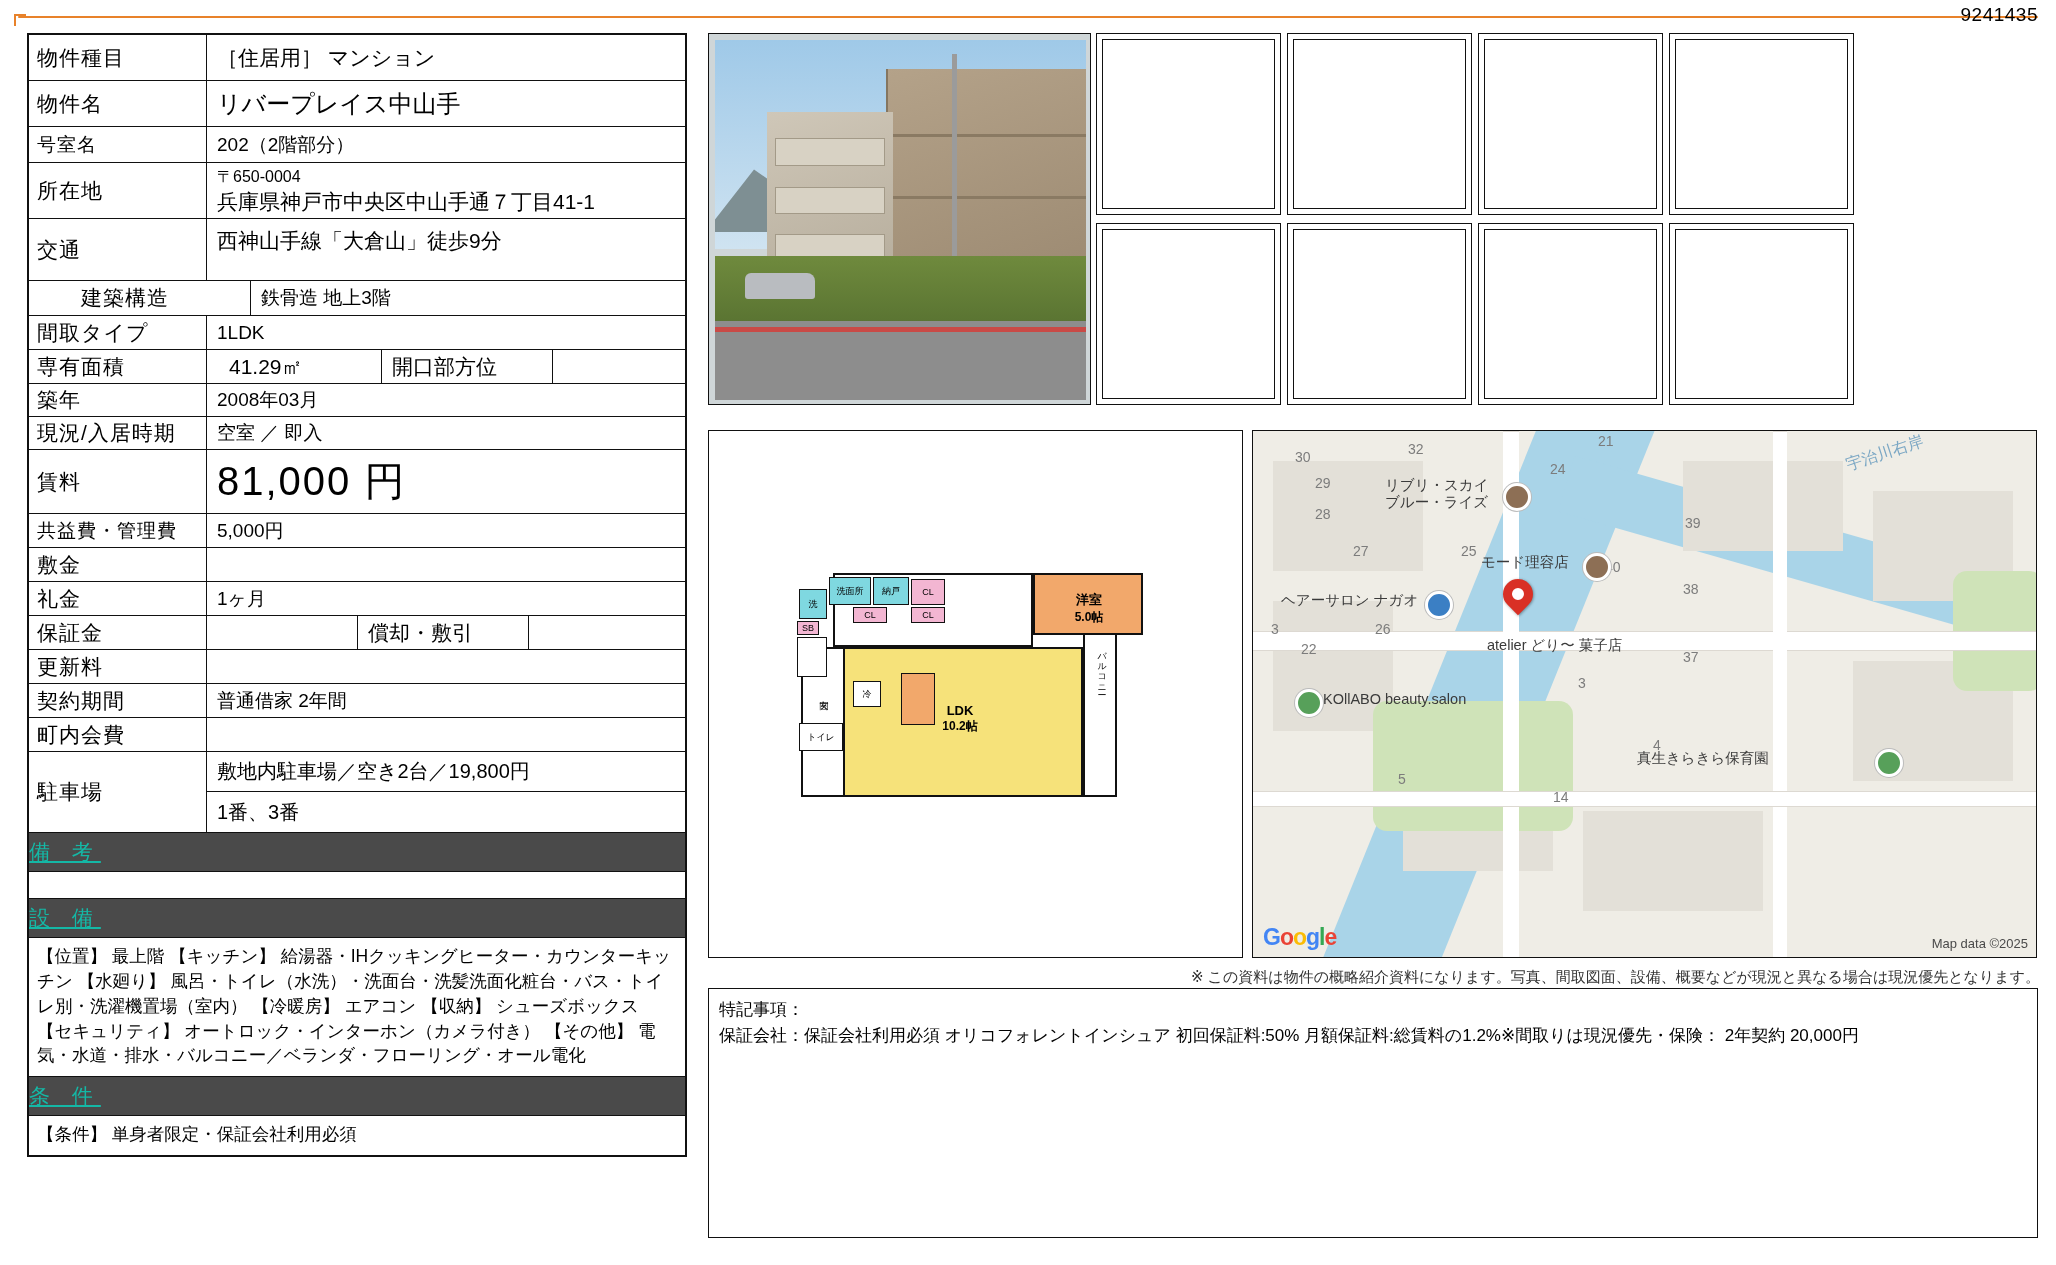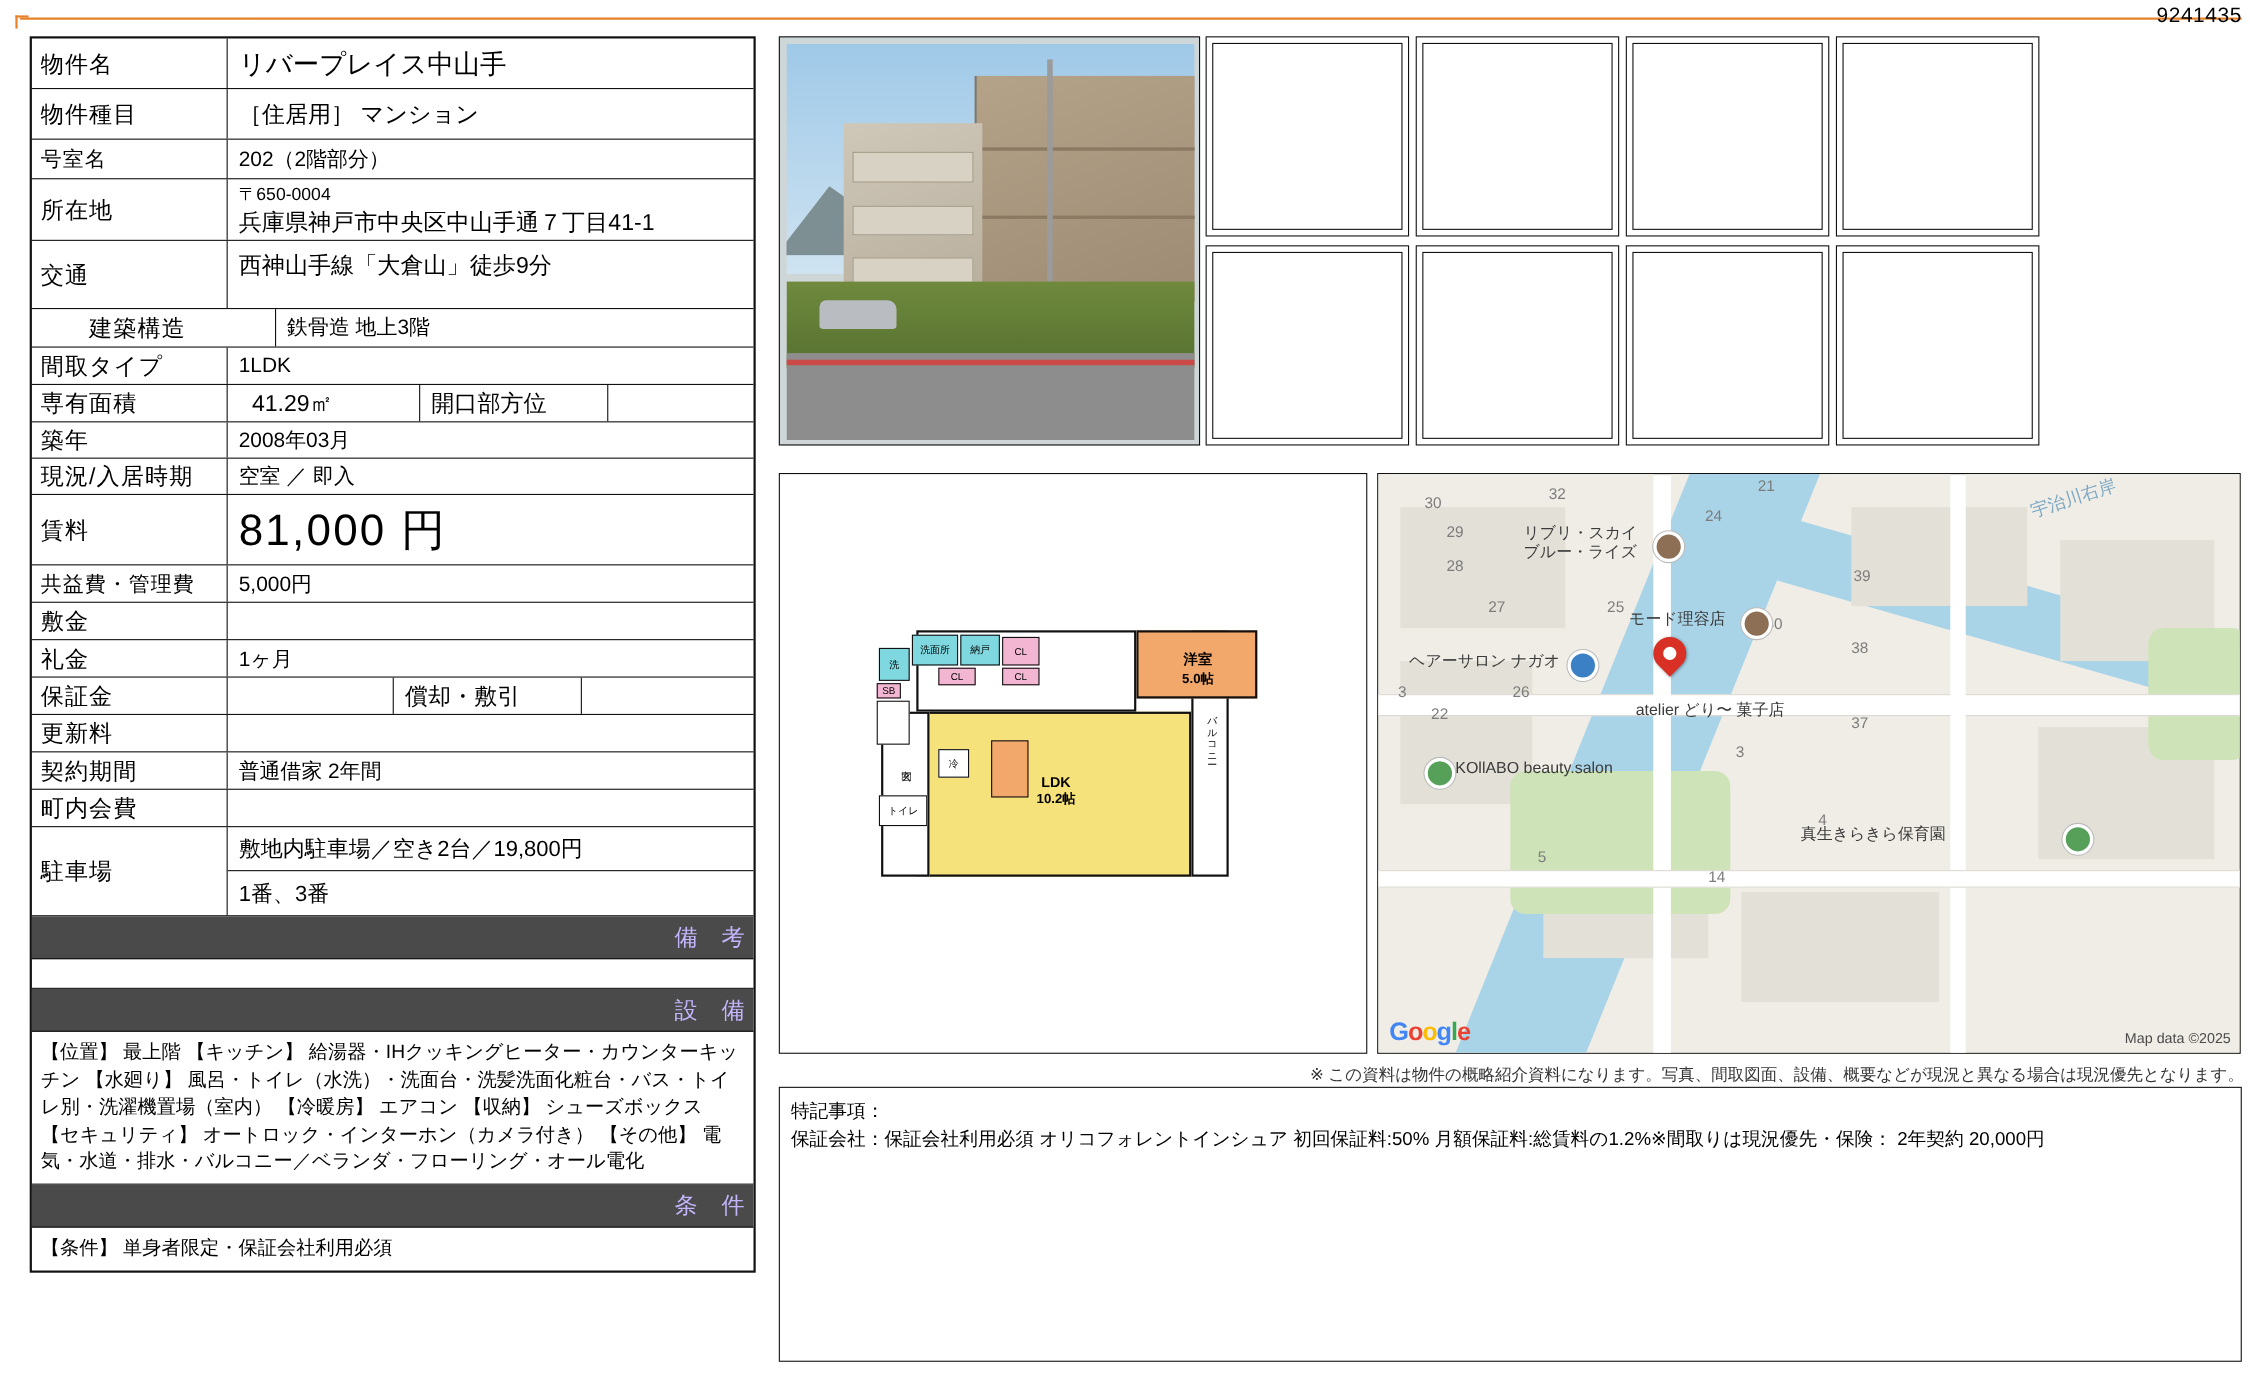--- a/index.html
+++ b/index.html
@@ -145,26 +145,27 @@
     font-size: 20px;
     height: 40px;
     box-sizing: border-box;
     display: flex;
     align-items: center;
   }
   .parking-line.top { border-bottom: 1px solid #111; }
 
   .section-head {
     background: #4a4a4a;
-    color: #c4b5fd;
-    text-align: right;
+    color: #14b8a6;
+    text-align: left;
     font-size: 21px;
     letter-spacing: 8px;
     padding: 5px 0;
     border-bottom: 1px solid #111;
+    text-decoration: underline;
   }
   .blankline {
     height: 26px;
     border-bottom: 1px solid #111;
   }
   .free-text {
     padding: 6px 8px 8px 8px;
     font-size: 17.5px;
     line-height: 1.42;
     border-bottom: 1px solid #111;
@@ -430,27 +431,27 @@
 
 <div class="sheet">
 
   <div class="orange-corner"></div>
   <div class="top-rule"></div>
   <div class="doc-id">9241435</div>
 
   <div class="left-panel">
 
     <div class="row h52">
+      <div class="lbl">物件種目</div>
+      <div class="val">［住居用］ マンション</div>
+    </div>
+
+    <div class="row h52">
       <div class="lbl">物件名</div>
       <div class="val" style="font-size:24px;">リバープレイス中山手</div>
-    </div>
-
-    <div class="row h52">
-      <div class="lbl">物件種目</div>
-      <div class="val">［住居用］ マンション</div>
     </div>
 
     <div class="row" style="height:36px;">
       <div class="lbl" style="font-size:19px;">号室名</div>
       <div class="val small">202（2階部分）</div>
     </div>
 
     <div class="row" style="height:56px;">
       <div class="lbl">所在地</div>
       <div class="val" style="display:block;padding:4px 10px;">

